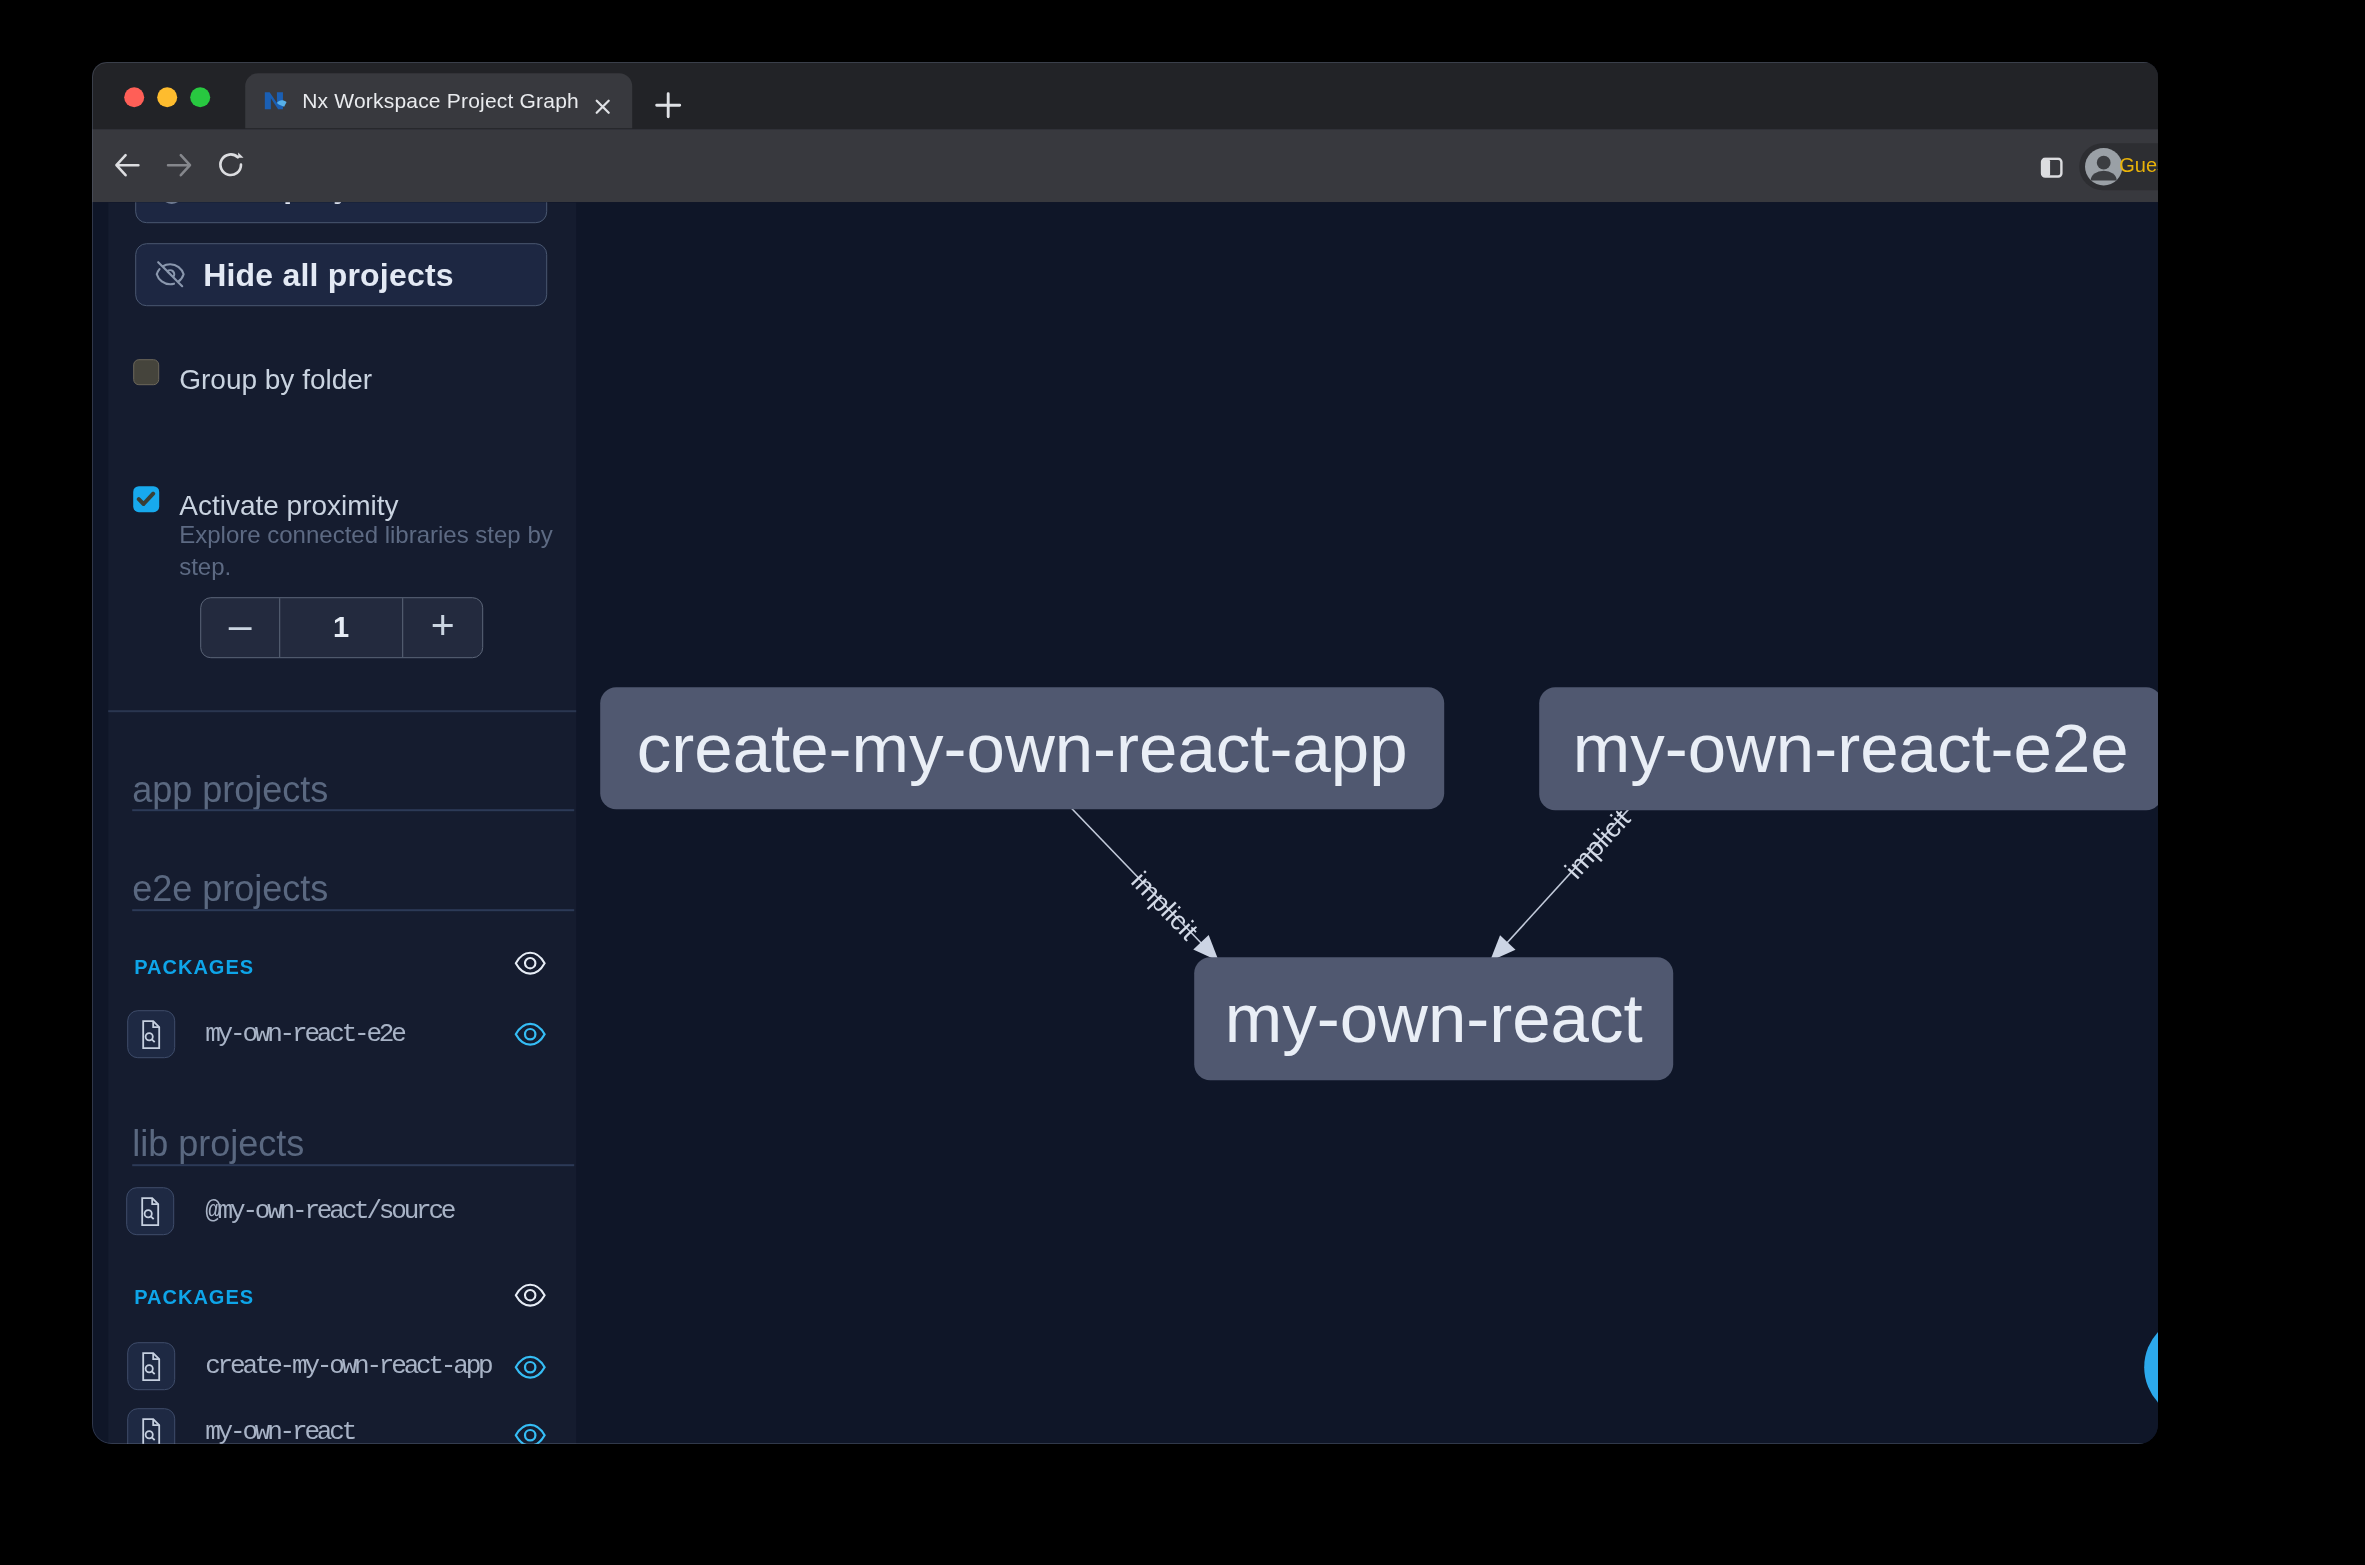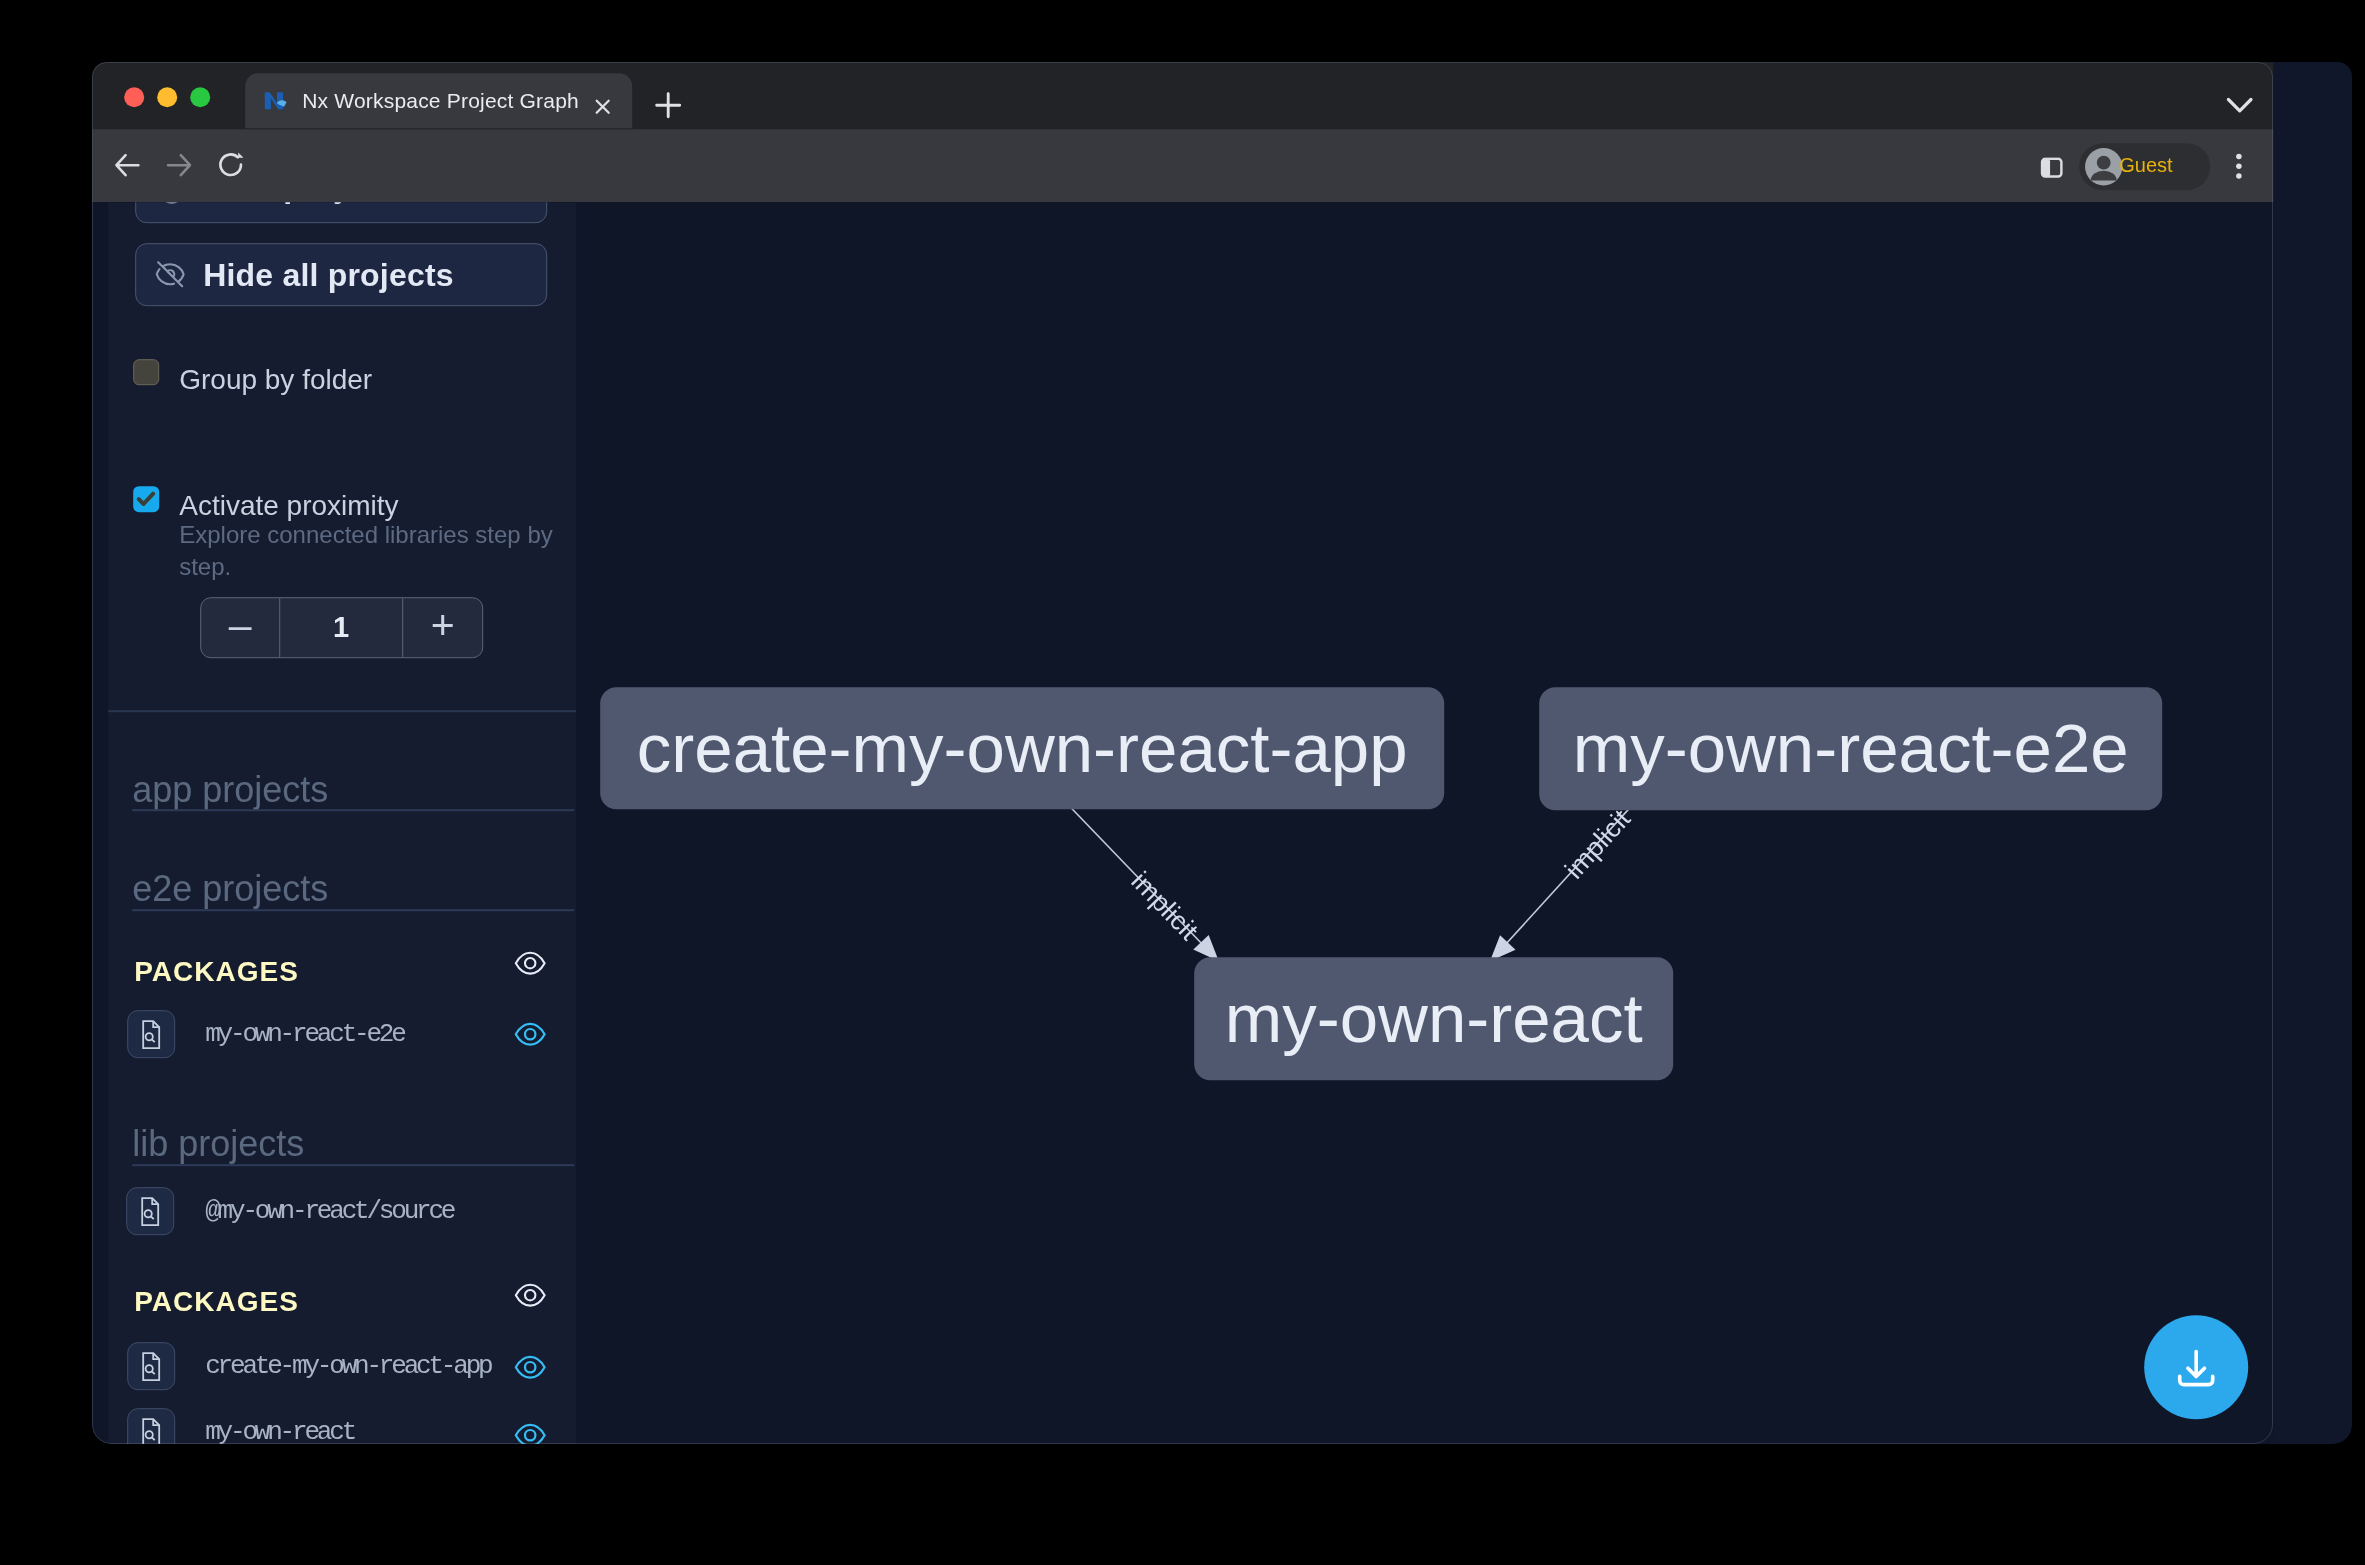--- a/index.html
+++ b/index.html
@@ -1,19 +1,19 @@
 <!DOCTYPE html>
 <html style="font-size:13px"><head>
 <meta charset="utf-8">
 <style>
   * { margin:0; padding:0; box-sizing:border-box; }
   html,body { width:2366px; height:1565px; background:#000; overflow:hidden;
     font-family:"Liberation Sans", sans-serif; }
   .abs { position:absolute; }
-  #win { position:absolute; left:92px; top:62px; width:2260px; height:1382px;
+  #win { position:absolute; left:92px; top:62px; width:2066px; height:1382px;
     border-radius:14.6px 14.6px 19.5px 19.5px; overflow:hidden; background:#10172a; opacity:0.999;
     box-shadow:0 11.4px 41px rgba(0,0,0,.55); }
   
   #titlebar { position:absolute; left:0; top:0; width:2181px; height:67px; background:#222327; transform:translate(0.2px,0.2px); }
   .tl { position:absolute; top:25px; width:20px; height:20px; border-radius:50%; }
   #toolbar { position:absolute; left:0; top:67px; width:2181px; height:73px; background:#38393e; transform:translate(0.2px,0.2px); }
   #tab { position:absolute; left:153px; top:11.4px; width:387px; height:55px;
      background:#38393e; border-radius:13px 13px 0 0; }
   #tabtitle { position:absolute; left:57px; top:16px; font-size:21px; color:#e9ebee; letter-spacing:0.2px; }
   #urlpill { position:absolute; left:175px; top:9px; width:1749px; height:56px;
@@ -30,21 +30,21 @@
   .cb { position:absolute; left:25px; width:26px; height:26px; border-radius:5.7px; }
   .cb1 { background:#45443c; border:1.6px solid #6c675a; }
   .cb2 { background:#17a9ed; }
   .ckl { position:absolute; left:71px; font-size:28px; font-weight:400; color:#c9d3e0; }
   .ckd { position:absolute; left:71px; font-size:24px; line-height:32px; color:#5d6a83; }
   #stepper { position:absolute; left:92px; top:395px; width:283px; height:61px; 
      border:1.6px solid #5c6679; border-radius:10.6px; background:#232a3e; display:flex; }
   #stepper .c { display:flex; align-items:center; justify-content:center; color:#cbd5e1; opacity:.999; }
   .shead { position:absolute; left:24px; font-size:36px; color:#5a6880; }
   .sline { position:absolute; left:23.5px; width:442px; height:1.6px; background:#2c3a57; }
-  .pkg { position:absolute; left:26px; font-size:28px; font-weight:700; color:#fef9c3; letter-spacing:1px; }
+  .pkg { position:absolute; left:26px; font-size:20px; font-weight:700; color:#0ea5e9; letter-spacing:1px; }
   .ibox { position:absolute; left:18.7px; width:48px; height:48px; border-radius:10.6px;
      border:1.6px solid #3f4d6b; background:#1e2943; display:flex; align-items:center; justify-content:center; }
   .iname { position:absolute; left:97px; font-family:"Liberation Mono", monospace;
      font-size:26px; letter-spacing:-3.2px; color:#a8b3c6; }
   .eye { position:absolute; left:406px; }
   
   .node { position:absolute; background:#505870; border-radius:16px; color:#e9eef6;
      font-size:69px; display:flex; align-items:center; justify-content:center; }
   #dlbtn { position:absolute; left:2052px; top:1113px; width:104px; height:104px;
      border-radius:50%; background:#2ca9ec; }

